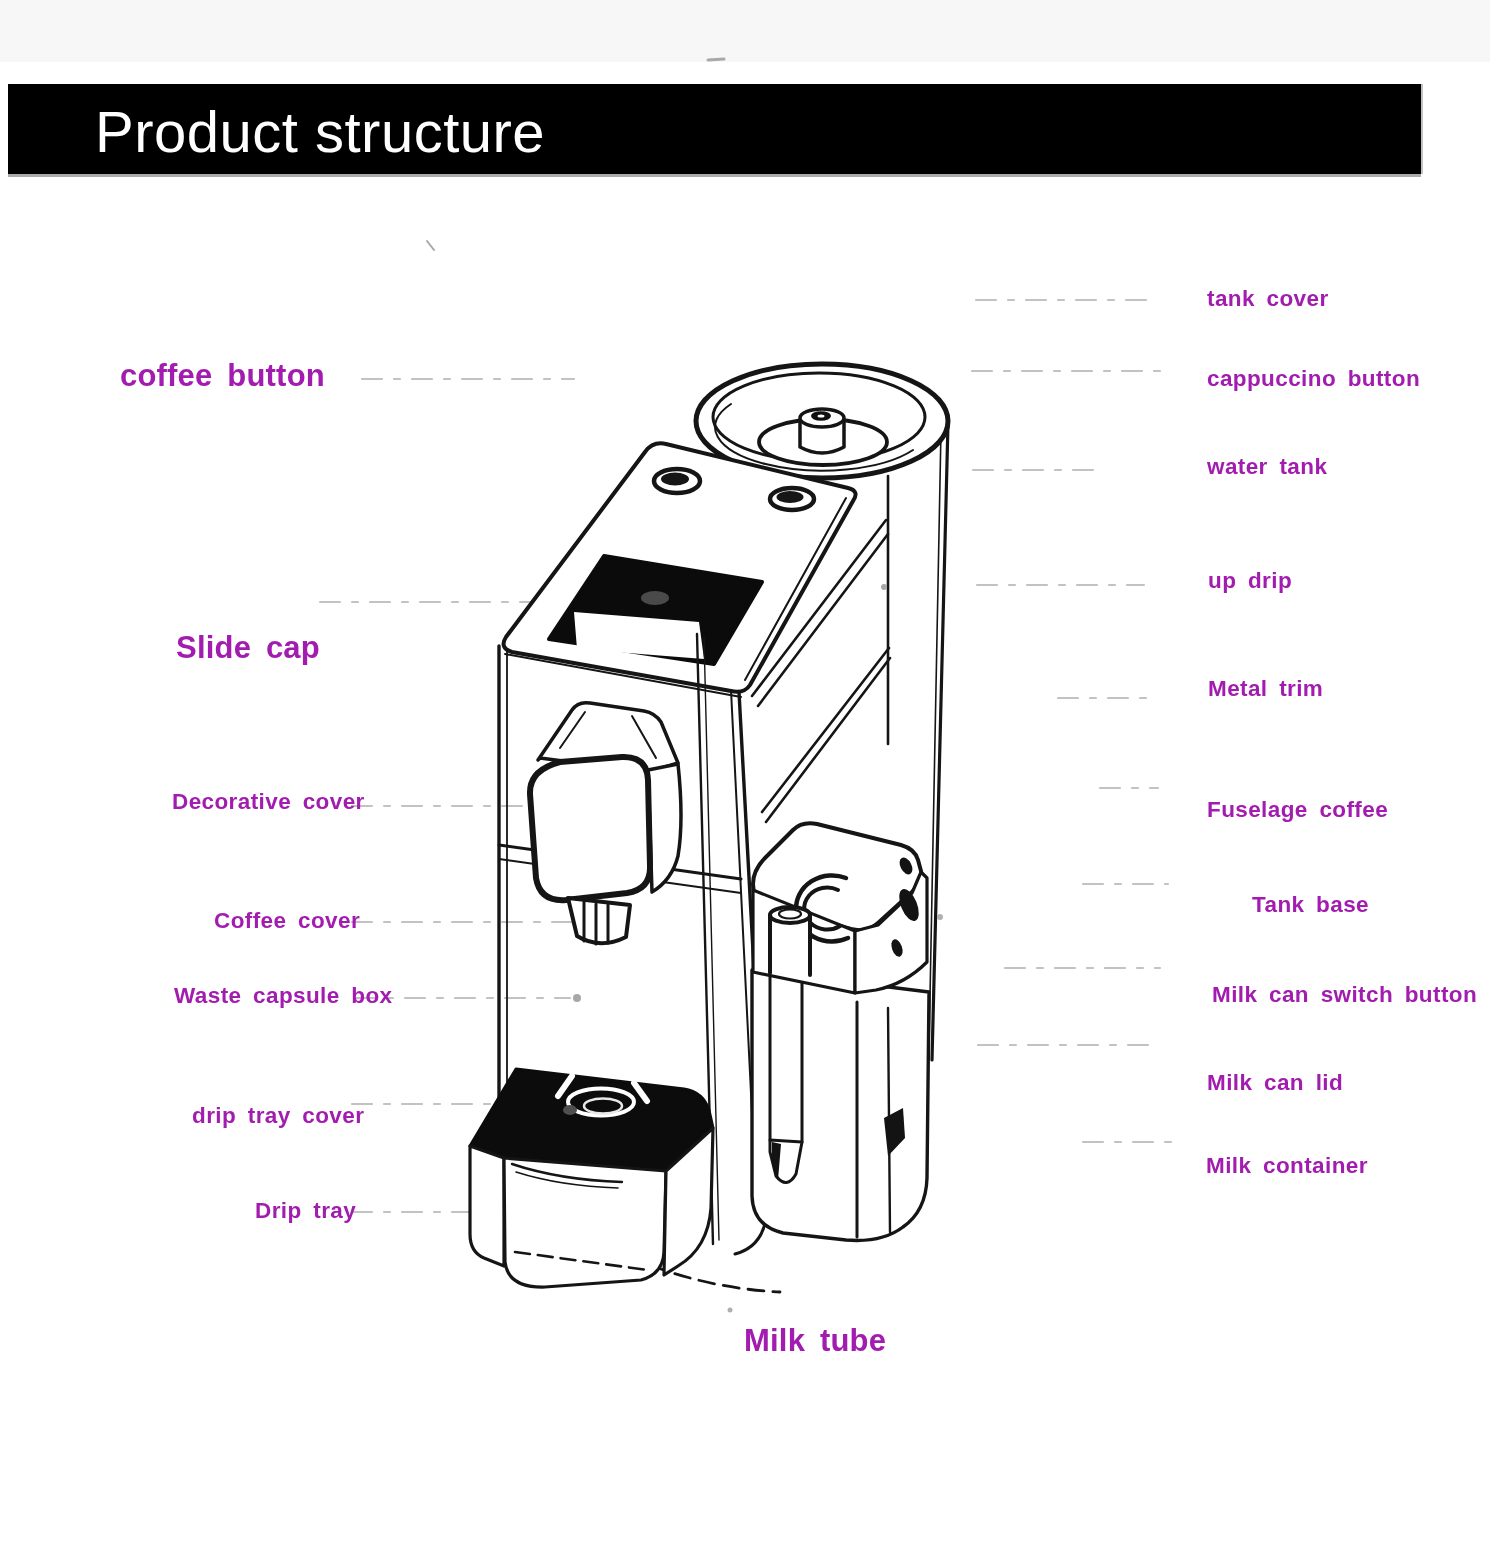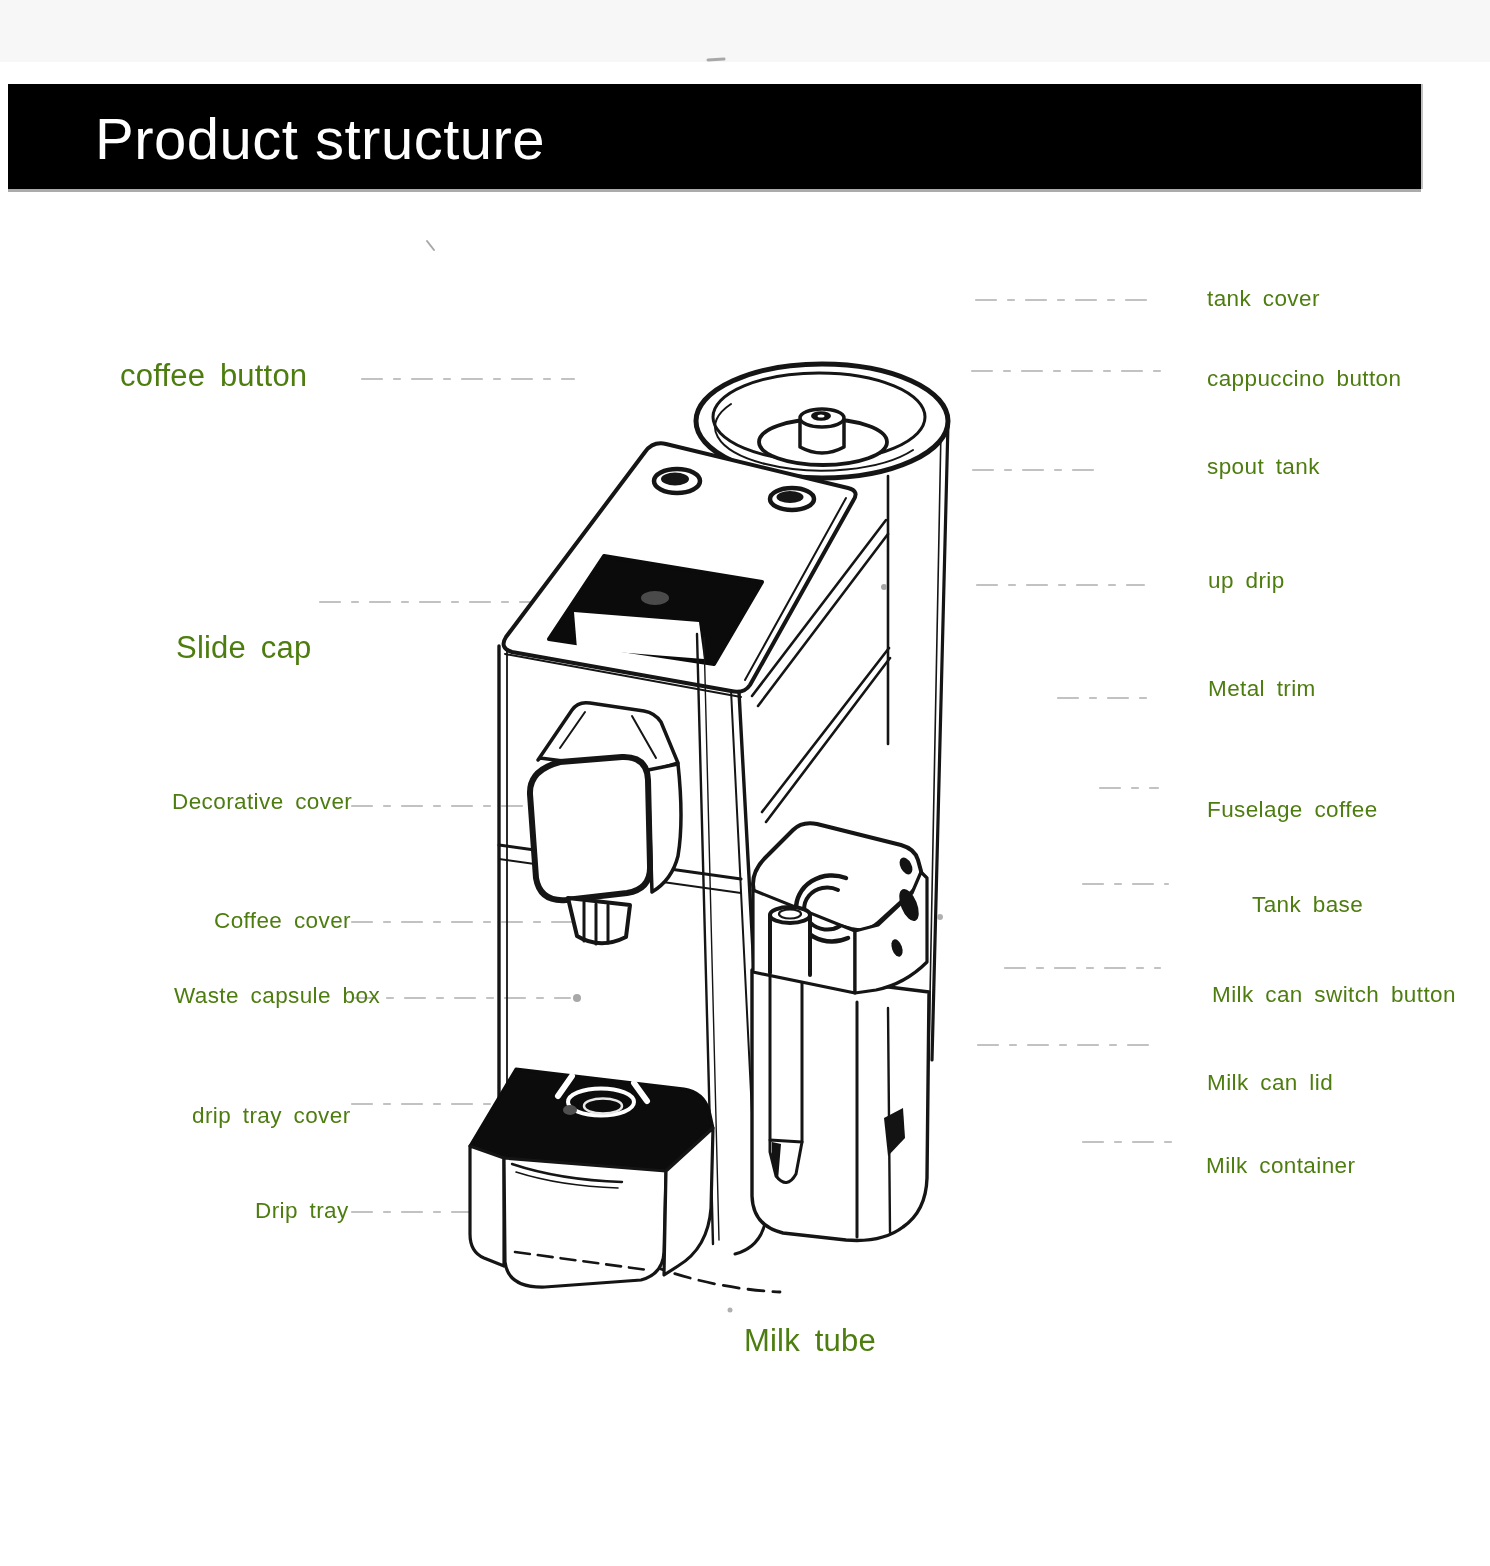--- a/index.html
+++ b/index.html
@@ -5,30 +5,30 @@
   html,body{margin:0;padding:0;}
   body{
     width:1490px;height:1566px;position:relative;overflow:hidden;
     background:#ffffff;font-family:"Liberation Sans", sans-serif;
   }
   .top-strip{
     position:absolute;left:0;top:0;width:1490px;height:62px;
     background:#f7f7f7;
   }
   .title-bar{
-    position:absolute;left:8px;top:84px;width:1413px;height:105px;
+    position:absolute;left:8px;top:84px;width:1413px;height:90px;
     background:#000;color:#fff;display:flex;align-items:center;
     box-sizing:border-box;padding-left:87px;padding-top:4px;
     font-size:58px;letter-spacing:0.5px;
     box-shadow:0 3px 0 #ababab, 2px 0 0 #c2c2c2;
   }
   .figure-svg{position:absolute;left:0;top:0;}
   .lbl{
-    position:absolute;color:#4d7c0f;font-size:22.5px;white-space:nowrap;
-    letter-spacing:0.4px;word-spacing:5px;line-height:1.05;
+    position:absolute;color:#a21caf;font-size:22.5px;white-space:nowrap;
+    letter-spacing:0.4px;word-spacing:5px;line-height:1.05;font-weight:bold;
   }
   .lbl.big{font-size:31px;letter-spacing:0.2px;word-spacing:6px;}
 </style>
 </head>
 <body>
 
 <div class="top-strip"></div>
 
 <header class="title-bar">
   <span>Product structure</span>
@@ -193,21 +193,21 @@
 <div class="lbl big" style="left:120px;top:360px;">coffee button</div>
 <div class="lbl big" style="left:176px;top:584px;margin-top:48px;">Slide cap</div>
 <div class="lbl" style="left:172px;top:790px;">Decorative cover</div>
 <div class="lbl" style="left:214px;top:909px;">Coffee cover</div>
 <div class="lbl" style="left:136px;top:984px;margin-left:38px;">Waste capsule box</div>
 <div class="lbl" style="left:192px;top:1104px;">drip tray cover</div>
 <div class="lbl" style="left:255px;top:1199px;">Drip tray</div>
 
 <div class="lbl" style="left:1207px;top:287px;">tank cover</div>
 <div class="lbl" style="left:1207px;top:367px;">cappuccino button</div>
-<div class="lbl" style="left:1207px;top:455px;">spout tank</div>
+<div class="lbl" style="left:1207px;top:455px;">water tank</div>
 <div class="lbl" style="left:1208px;top:569px;">up drip</div>
 <div class="lbl" style="left:1208px;top:677px;">Metal trim</div>
 <div class="lbl" style="left:1207px;top:798px;">Fuselage coffee</div>
 <div class="lbl" style="left:1252px;top:893px;">Tank base</div>
 <div class="lbl" style="left:1212px;top:983px;">Milk can switch button</div>
 <div class="lbl" style="left:1207px;top:1071px;">Milk can lid</div>
 <div class="lbl" style="left:1206px;top:1154px;">Milk container</div>
 
 <div class="lbl big" style="left:744px;top:1325px;">Milk tube</div>
 

